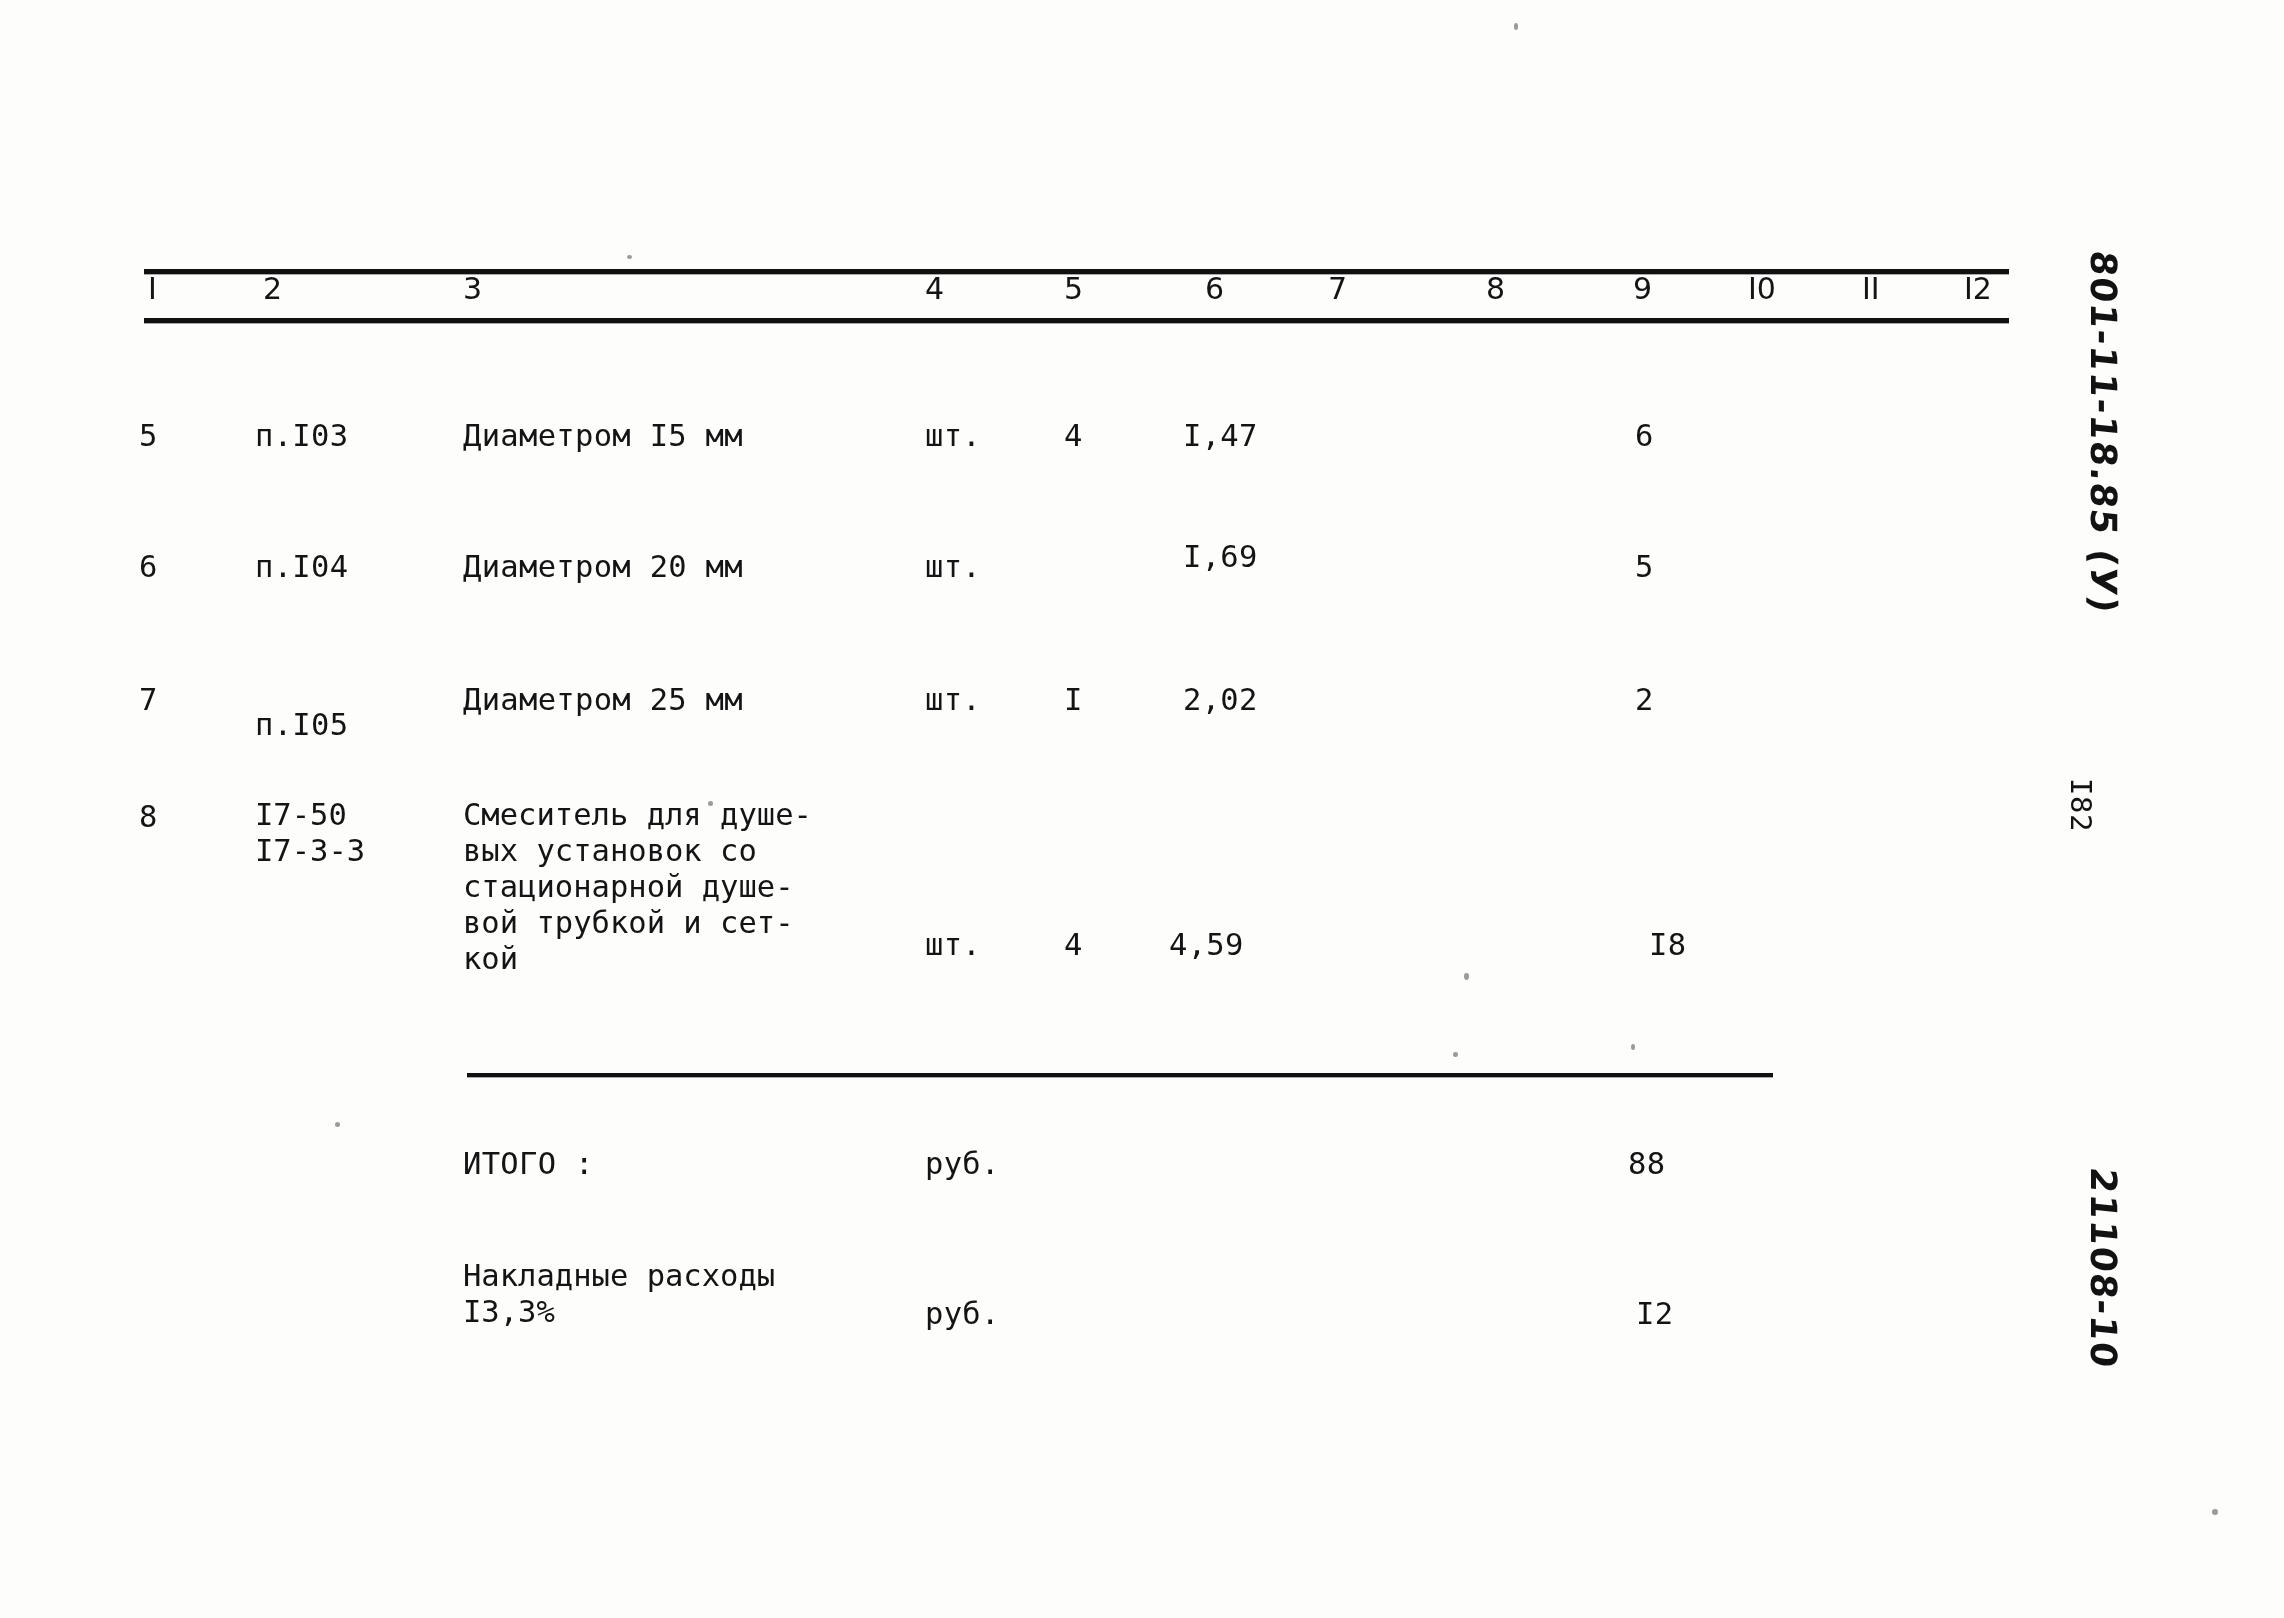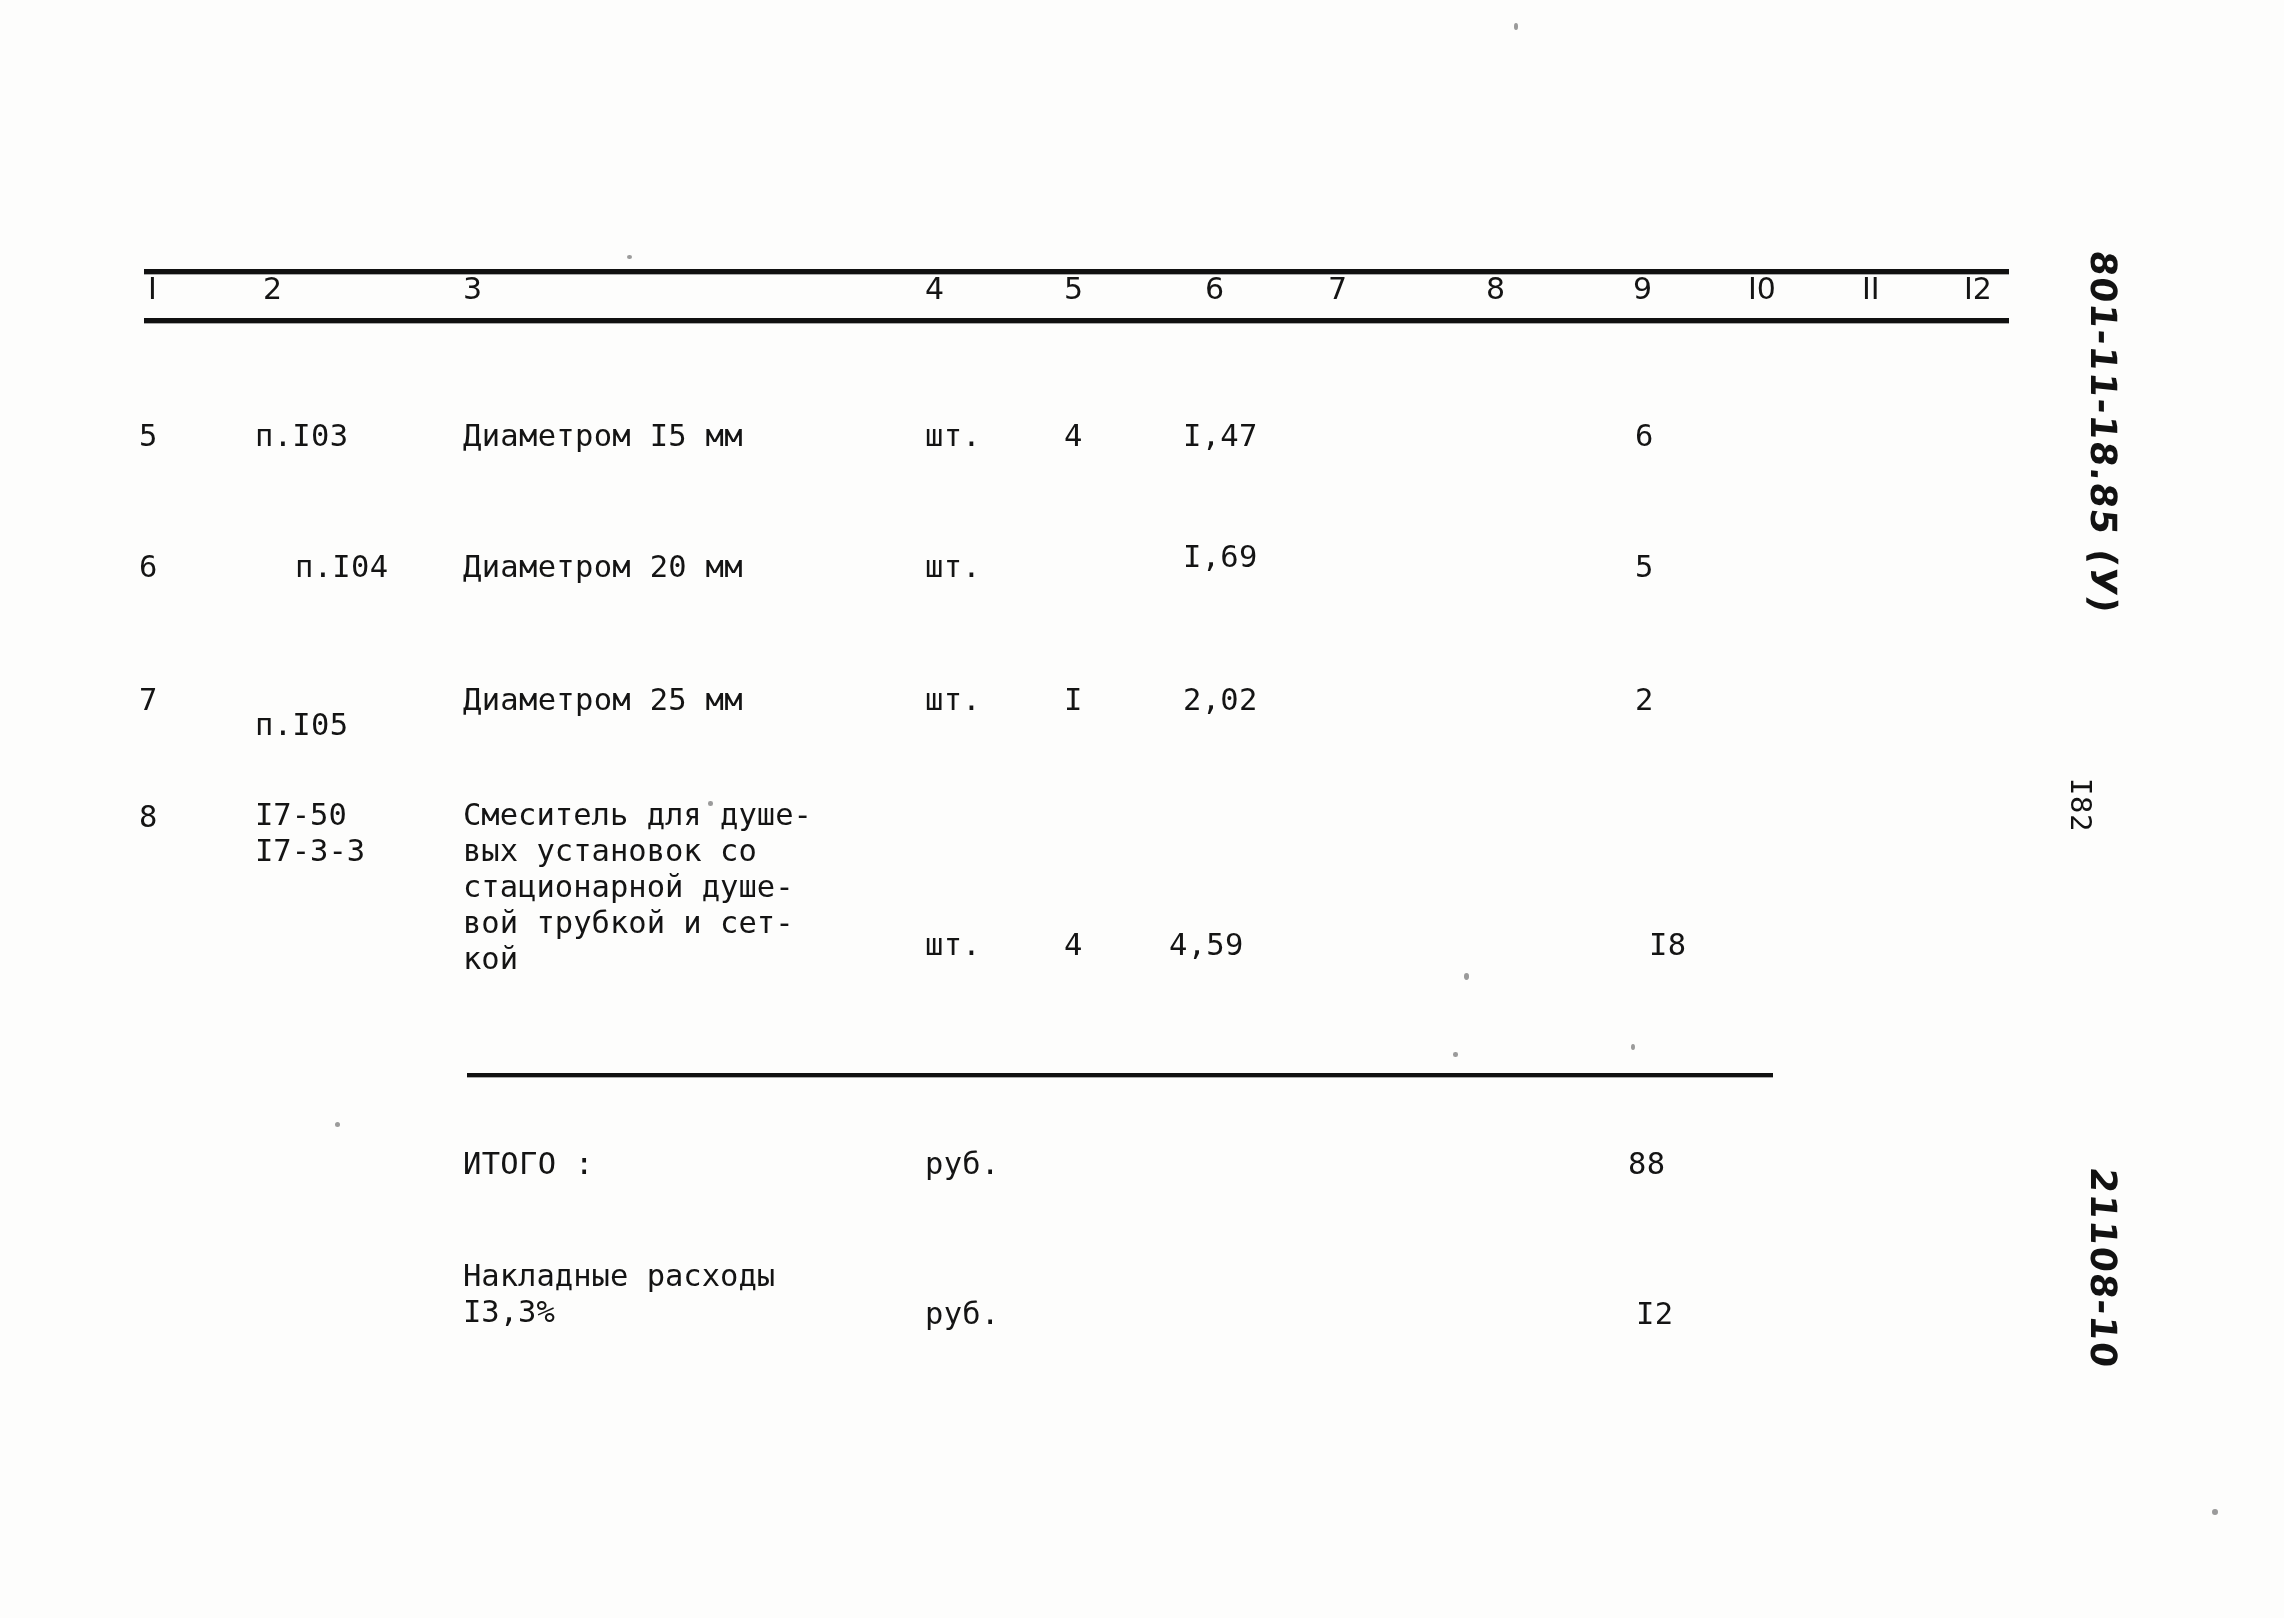--- a/index.html
+++ b/index.html
@@ -107,21 +107,21 @@
   <div class="cell body" style="left:0;top:0;width:0;height:0;"></div>
   <div class="cell body" style="left:139px;  top:416px;">5</div>
   <div class="cell body" style="left:255px;  top:416px;text-align:center;">п.I03</div>
   <div class="cell body" style="left:463px;  top:416px;">Диаметром I5 мм</div>
   <div class="cell body" style="left:925px; top:416px;">шт.</div>
   <div class="cell body" style="left:1064px; top:416px;">4</div>
   <div class="cell body" style="left:1183px; top:416px;">I,47</div>
   <div class="cell body" style="left:1635px; top:416px;">6</div>
 
   <div class="cell body" style="left:139px;  top:547px;">6</div>
-  <div class="cell body" style="left:255px;  top:547px;margin-left:40px;">п.I04</div>
+  <div class="cell body" style="left:255px;  top:547px;">п.I04</div>
   <div class="cell body" style="left:463px;  top:547px;">Диаметром 20 мм</div>
   <div class="cell body" style="left:925px; top:547px;">шт.</div>
   <div class="cell body" style="left:1183px; top:537px;">I,69</div>
   <div class="cell body" style="left:1635px; top:547px;">5</div>
 
   <div class="cell body" style="left:139px;  top:680px;">7</div>
   <div class="cell body" style="left:255px;  top:705px;">п.I05</div>
   <div class="cell body" style="left:463px;  top:680px;">Диаметром 25 мм</div>
   <div class="cell body" style="left:925px; top:680px;">шт.</div>
   <div class="cell body" style="left:1064px; top:680px;">I</div>

